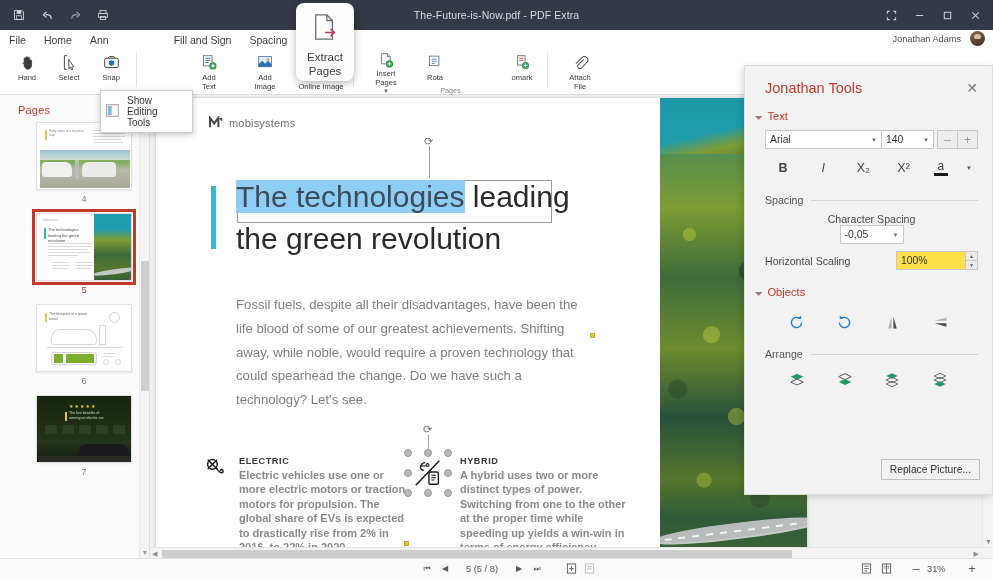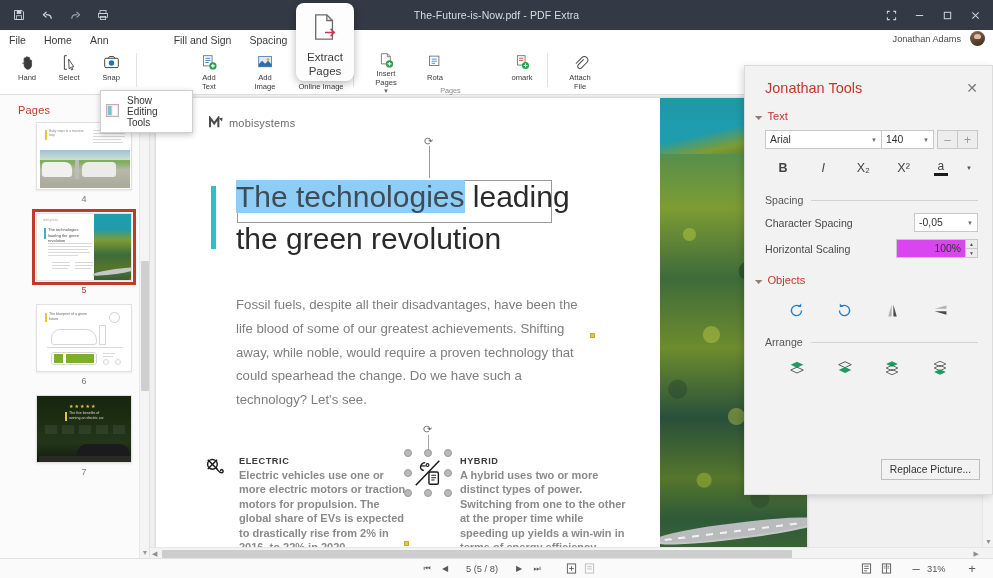--- a/index.html
+++ b/index.html
@@ -703,32 +703,32 @@
         <span style="display:block;width:14px;height:3px;background:#1a1a1a;margin-top:1px;"></span>
       </div>
       <div class="fmt-btn" style="width:10px;font-size:6px;color:#555">▼</div>
     </div>
 
     <div class="subhead">
       <span class="lbl">Spacing</span>
       <span class="rule"></span>
     </div>
 
-    <div class="rp-row" style="padding-top:7px; justify-content:space-between;">
+    <div class="rp-row" style="padding-top:7px; justify-content:space-between;flex-direction:column;">
       <span style="font-size:10.6px;color:#4a4a4a">Character Spacing</span>
       <div class="fld" style="width:64px">
         <span>-0,05</span>
         <span class="caret">▼</span>
       </div>
     </div>
 
     <div class="rp-row" style="padding-top:7px; justify-content:space-between;">
       <span style="font-size:10.6px;color:#4a4a4a">Horizontal Scaling</span>
       <div style="display:flex; align-items:center;">
-        <div class="fld" style="width:70px; justify-content:flex-end; background:#d946ef;">
+        <div class="fld" style="width:70px; background:#fde047;">
           <span>100%</span>
         </div>
         <div style="display:flex;flex-direction:column;margin-left:-1px;">
           <div style="width:13px;height:9.5px;background:#ececec;border:1px solid #c8c8c8;font-size:5px;color:#555;text-align:center;line-height:8px;">▲</div>
           <div style="width:13px;height:9.5px;background:#ececec;border:1px solid #c8c8c8;border-top:none;font-size:5px;color:#555;text-align:center;line-height:8px;">▼</div>
         </div>
       </div>
     </div>
 
     <div class="rp-section" style="padding-top:16px">

